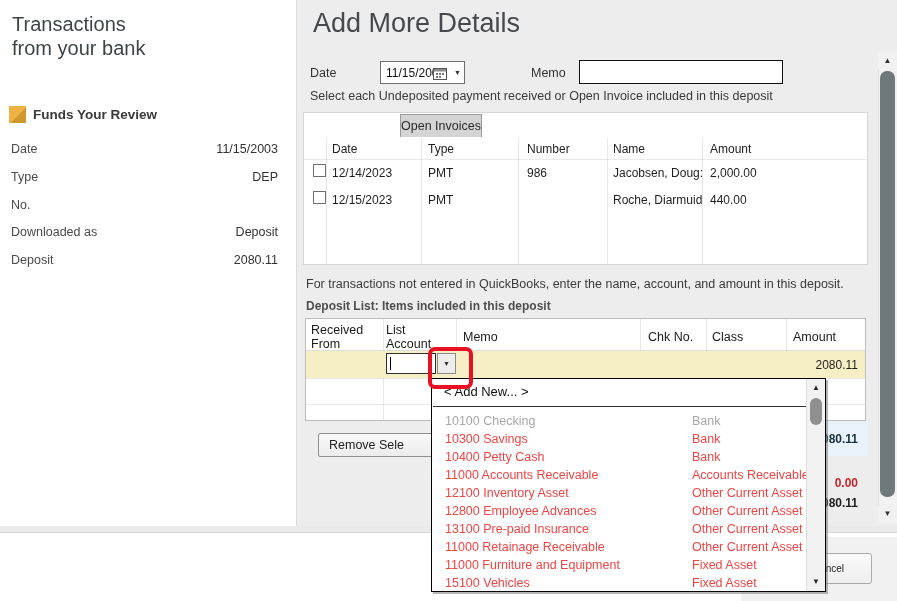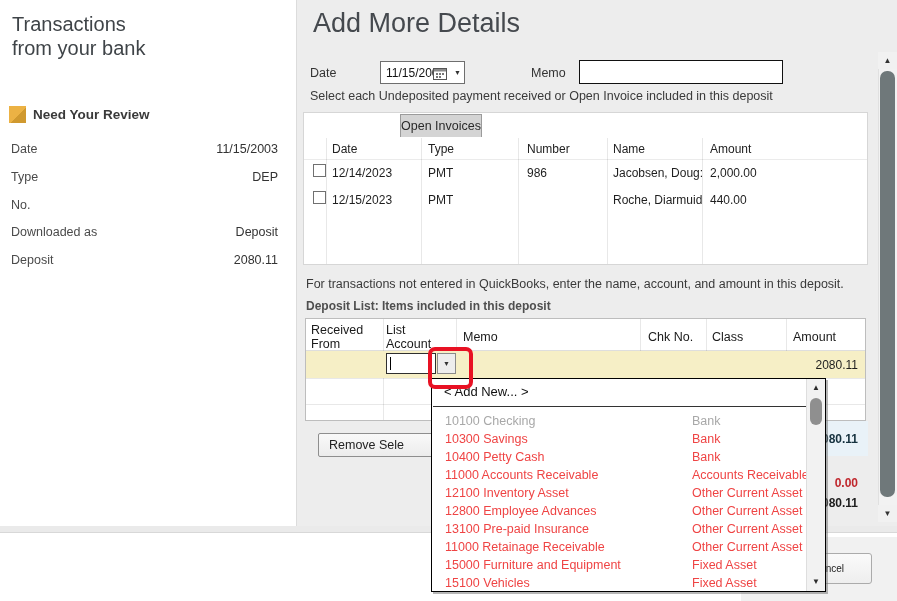--- a/index.html
+++ b/index.html
@@ -81,21 +81,21 @@
 </style>
 </head>
 <body>
 
 <div class="screen">
 
   <div class="abs left-panel">
     <div class="abs lp-title" style="left:12px;top:36px;">from your bank</div>
     <div class="abs lp-title" style="left:12px;top:12px;">Transactions</div>
     <div class="abs review-icon"></div>
-    <div class="abs review-label">Need Your Review</div>
+    <div class="abs review-label">Funds Your Review</div>
 
     <div class="abs lp-row" style="top:142px;">
       <span class="lp-label">Date</span>
       <span class="lp-value">11/15/2003</span>
     </div>
     <div class="abs lp-row" style="top:170px;">
       <span class="lp-label">Type</span>
       <span class="lp-value">DEP</span>
     </div>
     <div class="abs lp-row" style="top:198px;">
@@ -235,21 +235,21 @@
       </div>
       <div class="dd-item">
         <span class="nm">13100 Pre-paid Insurance</span>
         <span class="tp">Other Current Asset</span>
       </div>
       <div class="dd-item">
         <span class="nm">11000 Retainage Receivable</span>
         <span class="tp">Other Current Asset</span>
       </div>
       <div class="dd-item">
-        <span class="nm">15000 Furniture and Equipment</span>
+        <span class="nm">11000 Furniture and Equipment</span>
         <span class="tp">Fixed Asset</span>
       </div>
       <div class="dd-item">
         <span class="nm">15100 Vehicles</span>
         <span class="tp">Fixed Asset</span>
       </div>
     </div>
     <div class="dd-scroll">
       <span class="dd-up">▲</span>
       <span class="dd-thumb"></span>

